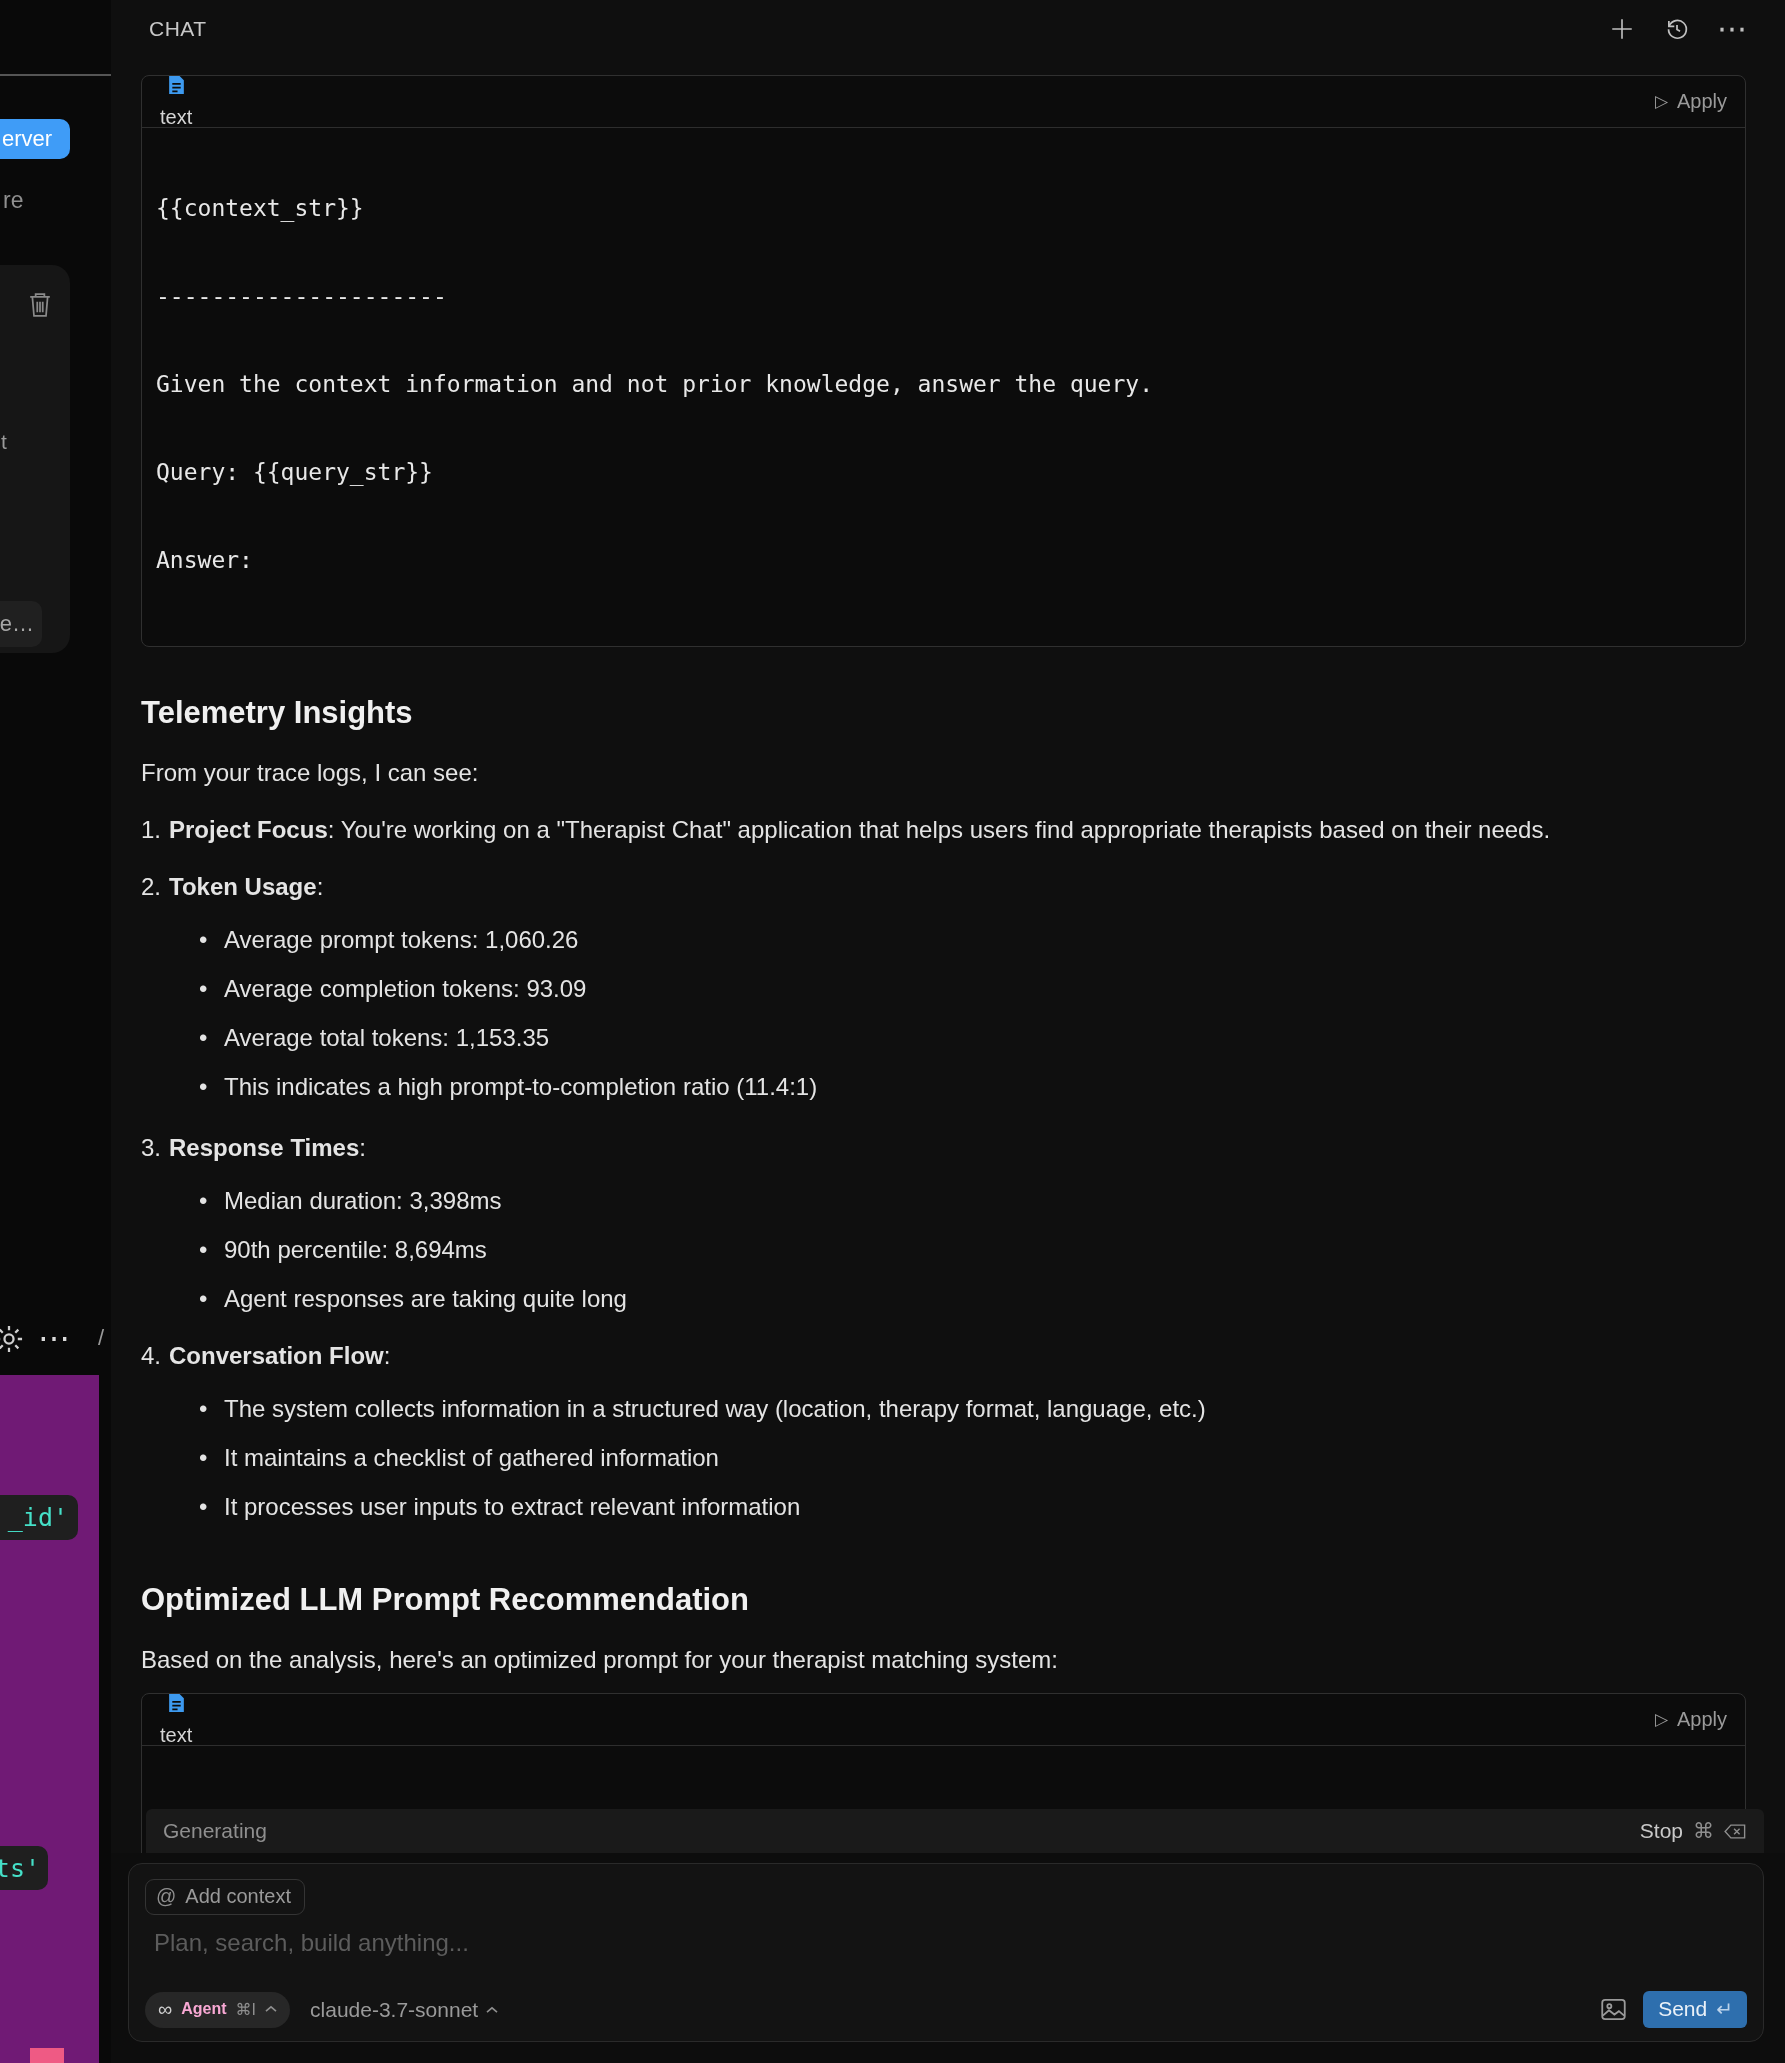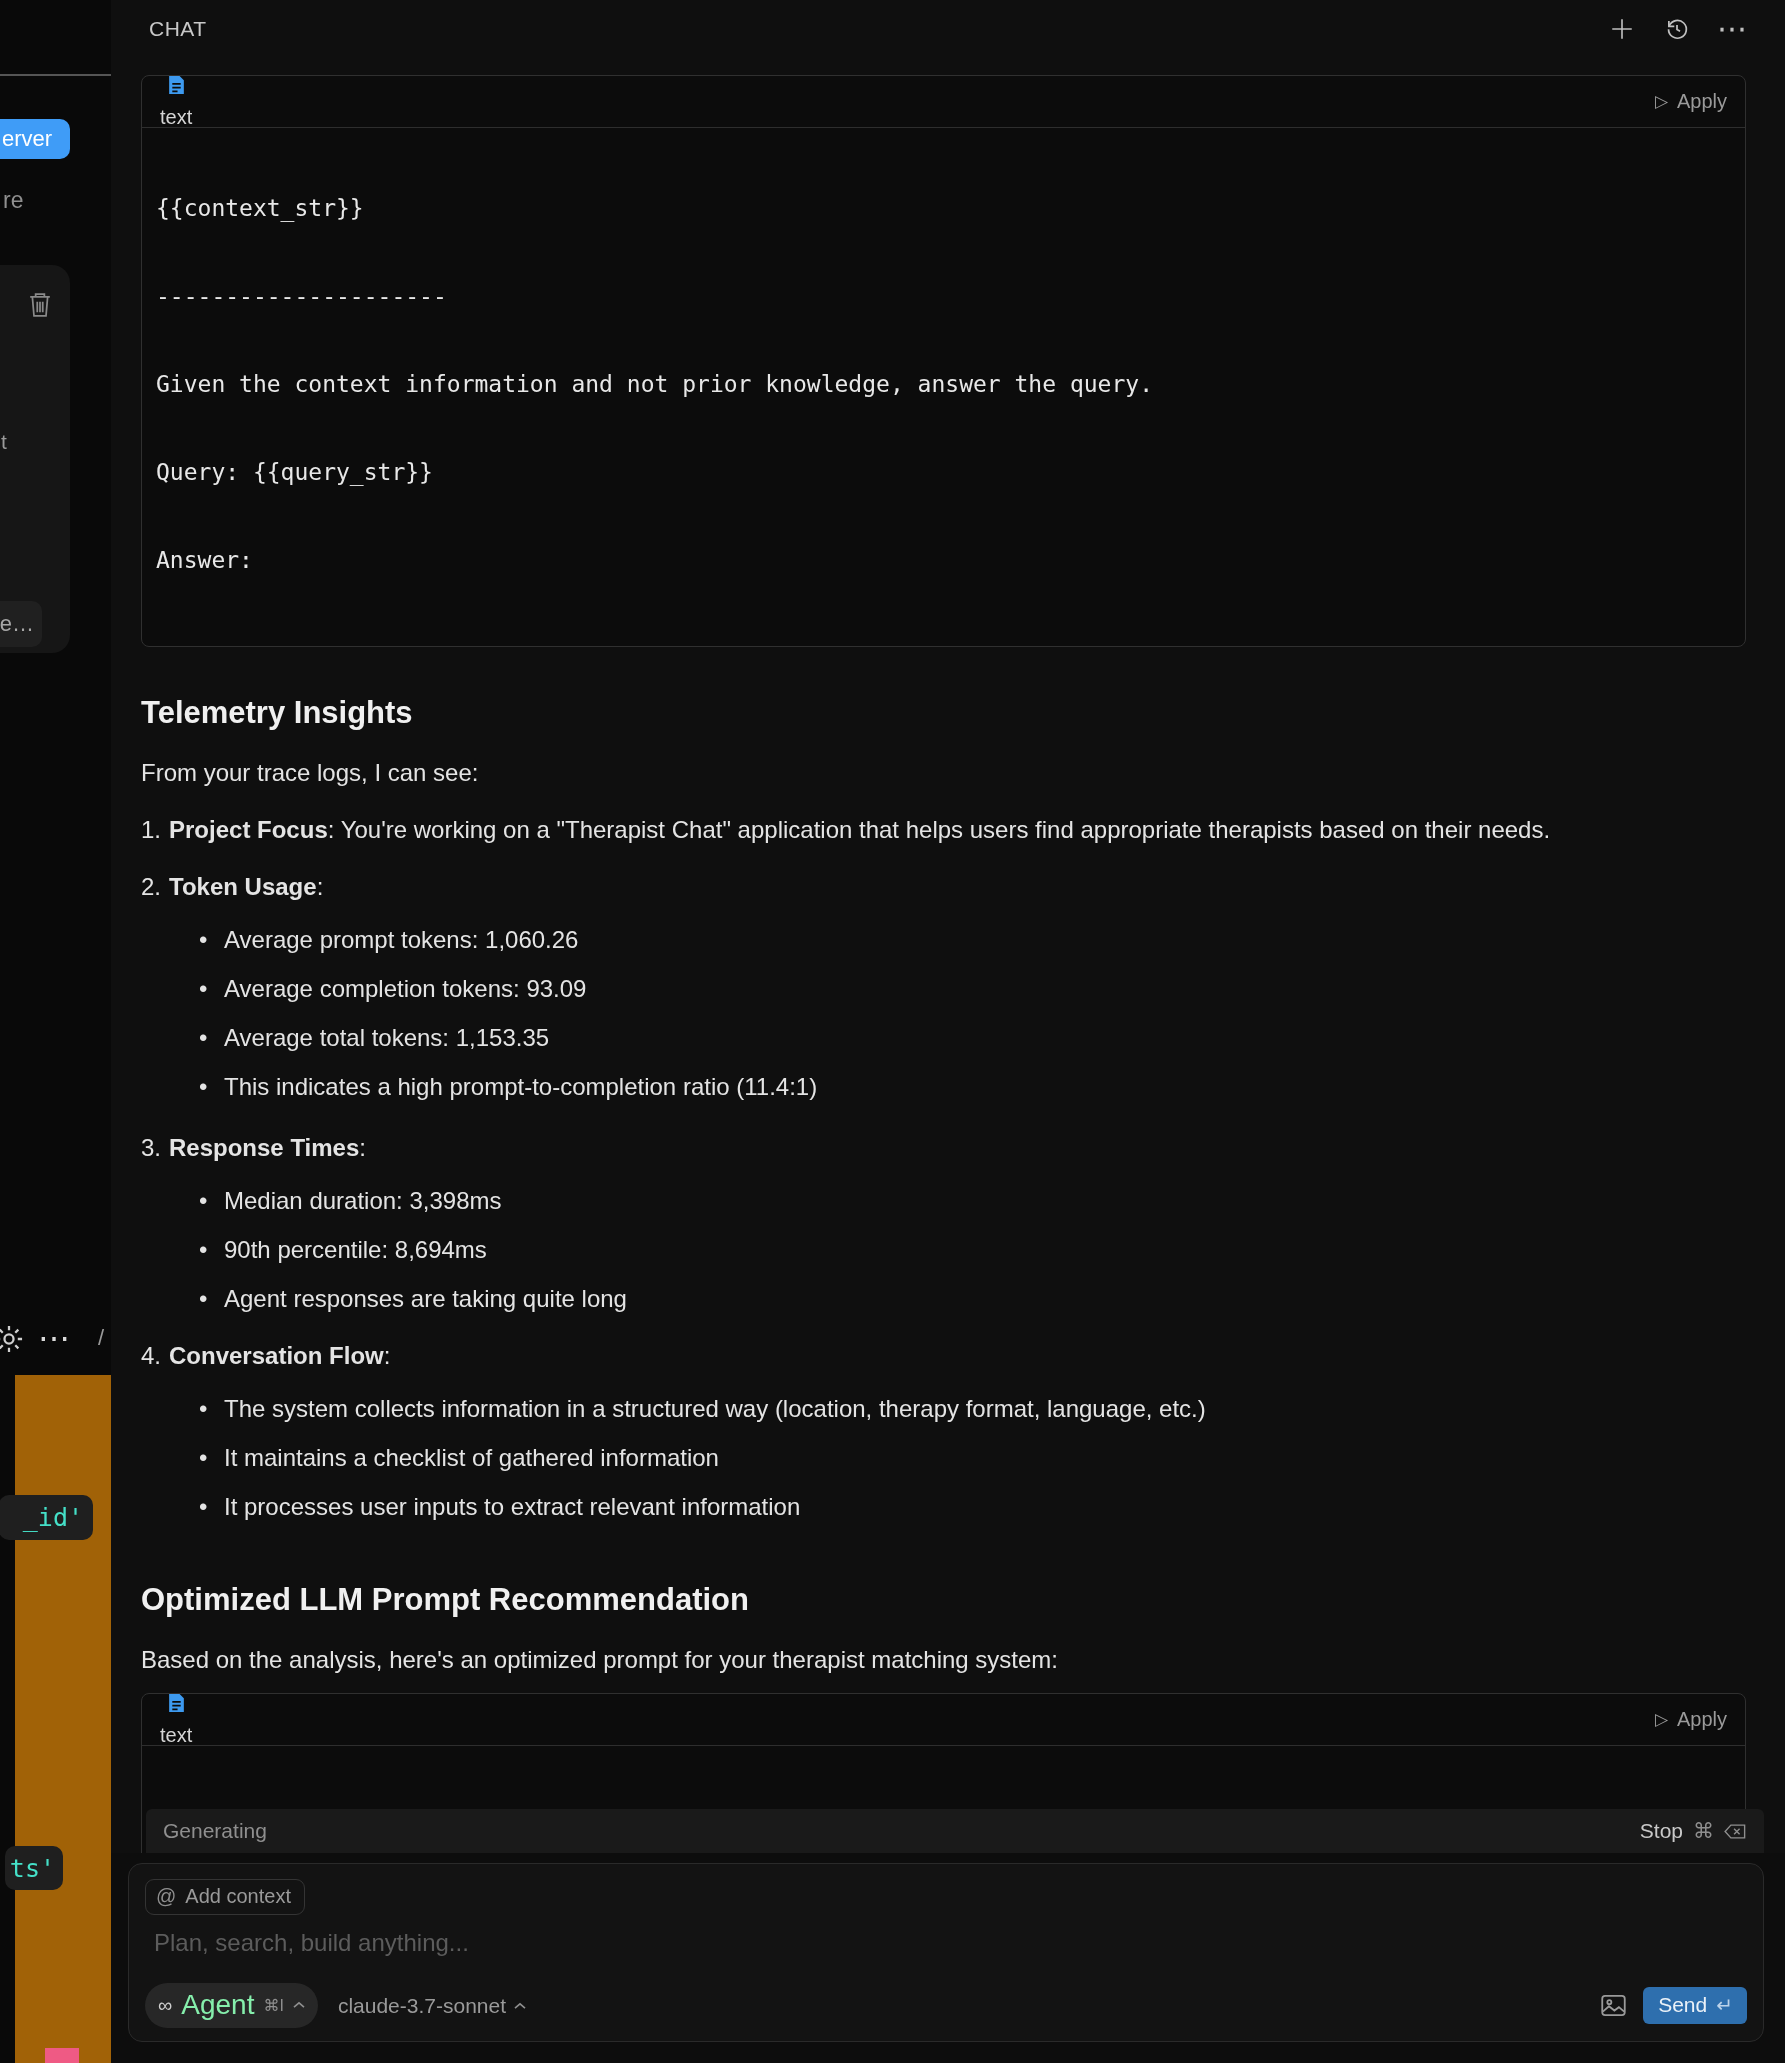--- a/index.html
+++ b/index.html
@@ -17,21 +17,21 @@
   .ls-divider { position:absolute; top:74px; left:0; width:119px; height:2px; background:#555; }
   .ls-server { position:absolute; top:119px; left:0; width:70px; height:40px; background:#3f9cf7; border-radius:0 10px 10px 0; color:#fff; font-weight:400; font-size:22px; display:flex; align-items:center; padding-left:2px; }
   .ls-re { position:absolute; top:187px; left:3px; color:#8f8f8f; font-size:23px; }
   .ls-card { position:absolute; top:265px; left:0; width:70px; height:388px; background:#161616; border-radius:0 18px 18px 0; }
   .ls-trash { position:absolute; top:26px; left:28px; width:24px; height:27px; }
   .ls-t { position:absolute; top:165px; left:1px; color:#9a9a9a; font-size:21px; }
   .ls-chip-e { position:absolute; top:336px; left:-12px; width:54px; height:46px; background:#202020; border-radius:10px; color:#a8a8a8; font-size:22px; display:flex; align-items:center; justify-content:flex-end; padding-right:8px; }
   .ls-gear { position:absolute; top:1323px; left:-7px; width:32px; height:32px; }
   .ls-dots { position:absolute; top:1319px; left:38px; color:#dadada; font-size:32px; letter-spacing:3px; }
   .ls-caret { position:absolute; top:1325px; left:98px; color:#9a9a9a; font-size:22px; }
-  .ls-panel2 { position:absolute; top:1375px; left:0; width:99px; height:689px; background:#a16207;margin-left:15px; }
+  .ls-panel2 { position:absolute; top:1375px; left:0; width:99px; height:689px; background:#701a75; }
   .ls-codechip { position:absolute; background:#1f1f1f; border-radius:10px; color:#45e0c8; font-family:"DejaVu Sans Mono", monospace; font-size:25px; display:flex; align-items:center; justify-content:flex-end; }
   .ls-chip1 { top:120px; left:-16px; width:94px; height:45px; padding-right:10px; }
   .ls-chip2 { top:471px; left:-10px; width:58px; height:44px; padding-right:8px; }
   .ls-pink { position:absolute; top:673px; left:30px; width:34px; height:16px; background:#ef5a84; }
 
   
   .chat { position:absolute; left:111px; top:0; right:0; bottom:0; background:#0f0f0f; overflow:hidden; }
   .chat-scroll { position:absolute; inset:0; padding:0 39px 0 30px; overflow:hidden; }
 
   .chat-header { height:58px; display:flex; align-items:center; justify-content:space-between; padding-left:8px; }
@@ -75,21 +75,21 @@
 
   .composer-outer { background:#0d0d0d; padding:10px 21px 22px 17px; }
   .composer { background:#131313; border:1px solid #2a2a2a; border-radius:14px; height:179px; position:relative; padding:15px 16px; }
   .add-context { display:inline-flex; align-items:center; gap:9px; border:1px solid #343434; border-radius:9px; padding:5px 13px 6px 10px; color:#9a9a9a; font-size:20px; cursor:pointer; }
   .at-glyph { font-size:20px; color:#8f8f8f; }
   .msg-input { display:block; width:100%; margin-top:14px; background:transparent; border:none; outline:none; resize:none; color:#d8d8d8; font-family:"Liberation Sans", sans-serif; font-size:24px; height:60px; padding-left:9px; }
   .msg-input::placeholder { color:#5c5c5c; }
   .composer-bottom { position:absolute; left:16px; right:16px; bottom:13px; display:flex; align-items:center; }
   .agent-pill { display:inline-flex; align-items:center; gap:9px; background:#272727; border-radius:994px; padding:6px 13px 7px 13px; cursor:pointer; }
   .inf { color:#cfcfcf; font-size:20px; }
-  .agent-label { color:#86efac; font-weight:400; font-size:28px; }
+  .agent-label { color:#f9a8d4; font-weight:700; font-size:16px; }
   .agent-shortcut { color:#8f8f8f; font-size:16px; }
   .model-sel { display:inline-flex; align-items:center; gap:8px; margin-left:20px; color:#9a9a9a; font-size:21px; cursor:pointer; }
   .spacer { flex:1; }
   .img-btn { width:30px; height:30px; display:flex; align-items:center; justify-content:center; margin-right:15px; cursor:pointer; }
   .send-btn { display:inline-flex; align-items:center; gap:9px; background:#2e6fae; border-radius:6px; padding:6px 14px 7px 15px; color:#eaf1f8; font-size:21px; cursor:pointer; }
   .send-return { color:#bcd3ea; font-size:20px; }
 
   svg { display:block; }
 </style>
 </head>

